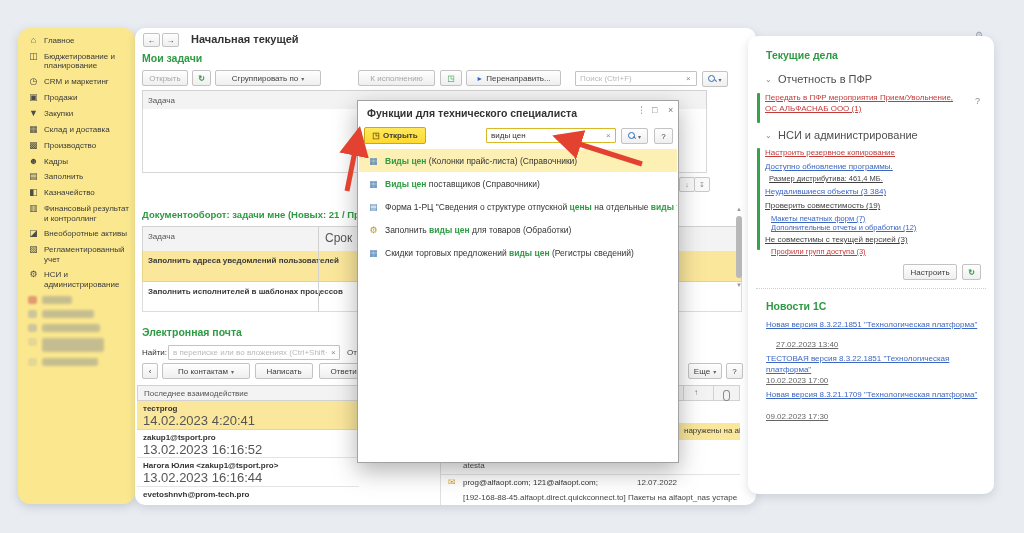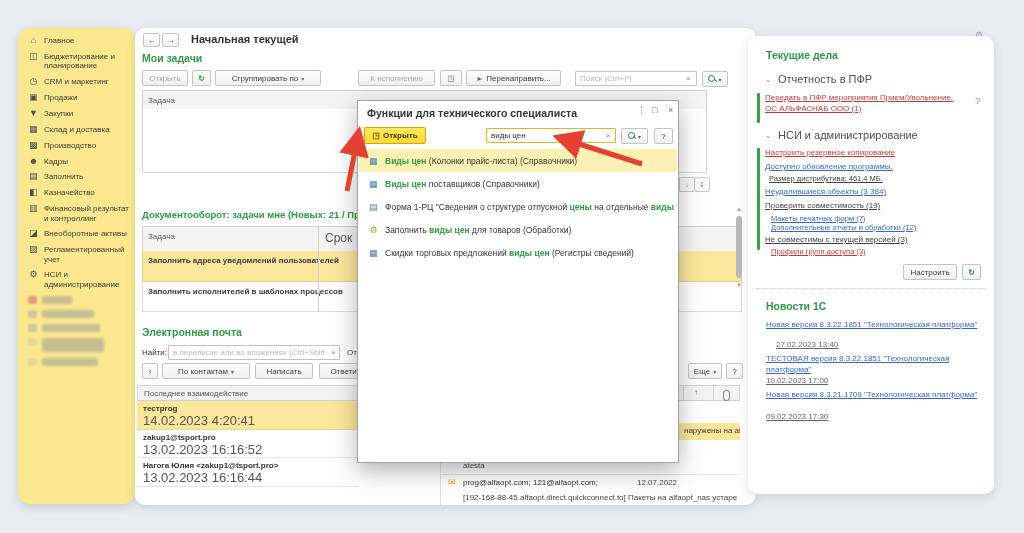--- a/index.html
+++ b/index.html
@@ -235,20 +235,23 @@
       <div class="mailrow-date">14.02.2023 4:20:41</div>
     </div>
     <div class="abs" style="left:2px;top:402px;width:222px;height:28px;border-bottom:1px solid #e4e4e4;padding:3px 6px;">
       <div class="mailrow-name">zakup1@tsport.pro</div>
       <div class="mailrow-date">13.02.2023 16:16:52</div>
     </div>
     <div class="abs" style="left:2px;top:430px;width:222px;height:29px;border-bottom:1px solid #e4e4e4;padding:3px 6px;">
       <div class="mailrow-name">Нагога Юлия &lt;zakup1@tsport.pro&gt;</div>
       <div class="mailrow-date">13.02.2023 16:16:44</div>
     </div>
+    <div class="abs" style="left:2px;top:459px;width:222px;height:18px;padding:3px 6px;">
+      <div class="mailrow-name">evetoshnvh@prom-tech.pro</div>
+    </div>
 
     <div class="abs" style="left:305px;top:357px;width:1px;height:120px;background:#e0e0e0;"></div>
     <div class="abs" style="left:305px;top:395px;width:300px;height:17px;background:#fbe79b;">
       <div class="abs" style="left:244px;top:3px;font-size:8px;color:#3a3a3a;white-space:nowrap;overflow:hidden;width:56px;">наружены на alf..</div>
     </div>
     <div class="abs" style="left:305px;top:415px;width:300px;height:32px;border-bottom:1px solid #e4e4e4;">
       <span class="abs" style="left:8px;top:2px;color:#d4a017;font-size:9px;">✉</span>
       <div class="abs" style="left:23px;top:3px;font-size:8px;color:#333;">hardware0547@mail.ru;</div>
       <div class="abs" style="left:197px;top:3px;font-size:8px;color:#444;">17.07.2022</div>
       <div class="abs" style="left:23px;top:18px;font-size:8px;color:#444;">atesta</div>

